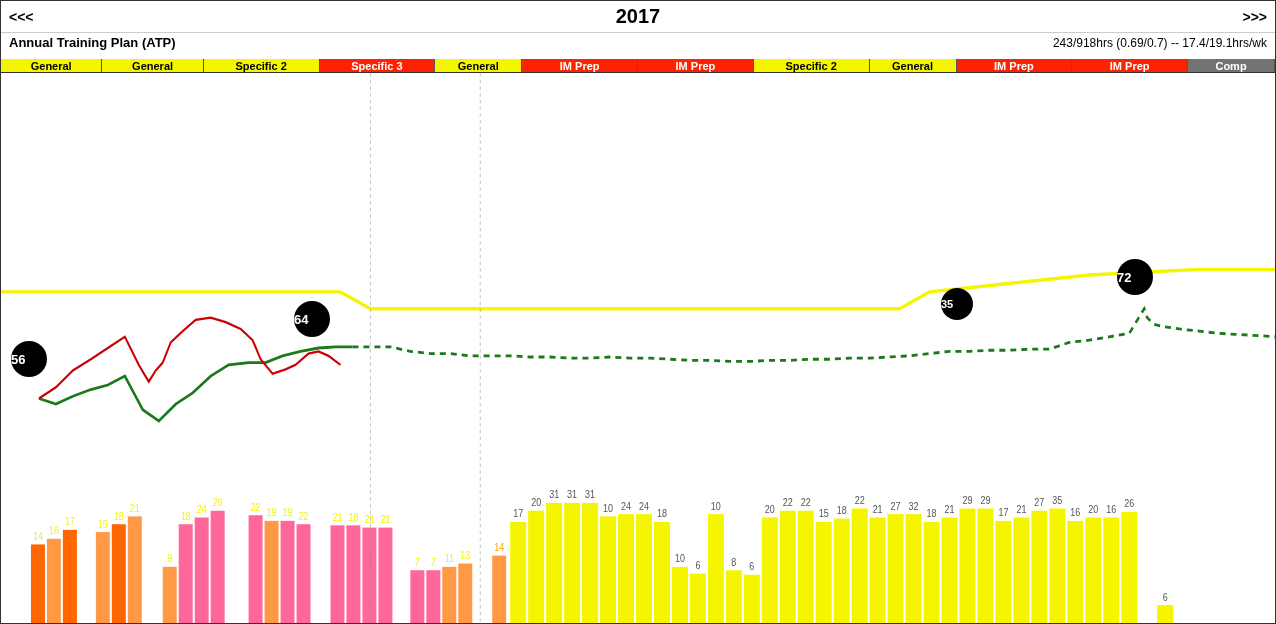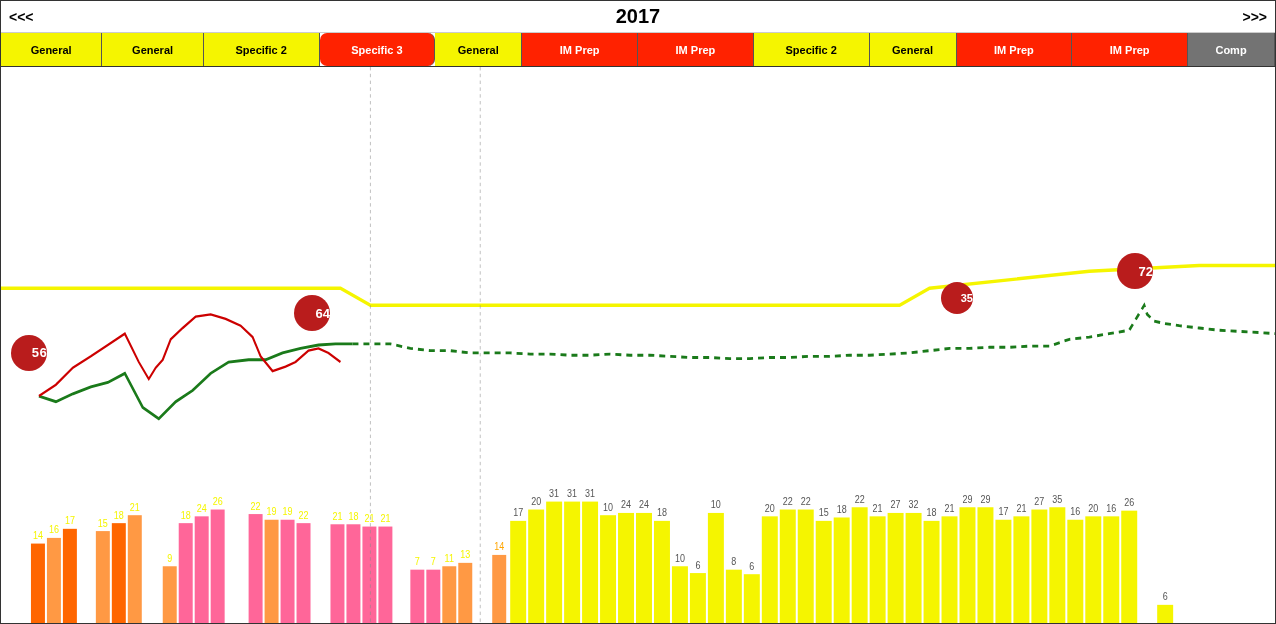--- a/index.html
+++ b/index.html
@@ -25,22 +25,23 @@
     .header-row {
       display: flex;
       justify-content: space-between;
       align-items: center;
       padding: 2px 8px;
       font-size: 12px;
     }
 
     .phases-row {
       display: flex;
-      height: 34px;
+      height: 14px;
       border-bottom: 1px solid #333;
+      margin-top: 7px;
     }
 
     .phase {
       display: flex;
       align-items: center;
       justify-content: center;
       font-size: 11px;
       font-weight: bold;
       color: #000;
       border-right: 1px solid #555;
@@ -56,47 +57,51 @@
 
     svg.chart-svg {
       position: absolute;
       top: 0; left: 0;
       width: 100%; height: 100%;
     }
 
     .circle-label {
       width: 36px; height: 36px;
       border-radius: 50%;
-      background: #b91c1c;
+      background: #000000;
       color: #fff;
       display: flex;
       align-items: center;
-      justify-content: flex-end;
+      justify-content: flex-start;
       font-size: 13px;
       font-weight: bold;
       position: absolute;
     }
   </style>
 </head>
 <body>
 
 <div class="outer">
 
   <div class="nav-row">
     <span style="cursor:pointer;font-weight:bold;">&lt;&lt;&lt;</span>
     <span style="font-size:20px;font-weight:bold;">2017</span>
     <span style="cursor:pointer;font-weight:bold;">&gt;&gt;&gt;</span>
   </div>
 
+  <div class="header-row">
+    <span style="font-size:13px;font-weight:bold;">Annual Training Plan (ATP)</span>
+    <span style="font-size:12px;">243/918hrs (0.69/0.7) -- 17.4/19.1hrs/wk</span>
+  </div>
 
   <div class="phases-row" id="phases-container">
       <div class="phase" style="flex: 7 1 0%; background-color: rgb(245, 245, 0); color: rgb(0, 0, 0);">General</div>
       <div class="phase" style="flex: 7 1 0%; background-color: rgb(245, 245, 0); color: rgb(0, 0, 0);">General</div>
       <div class="phase" style="flex: 8 1 0%; background-color: rgb(245, 245, 0); color: rgb(0, 0, 0);">Specific 2</div>
-      <div class="phase" style="flex: 8 1 0%; background-color: rgb(255, 34, 0); color: rgb(255, 255, 255); border-radius: 7px;">Specific 3</div>
+      <div class="phase" style="flex: 8 1 0%; background-color: rgb(255, 34, 0); color: rgb(255, 255, 255);">Specific 3</div>
       <div class="phase" style="flex: 6 1 0%; background-color: rgb(245, 245, 0); color: rgb(0, 0, 0);">General</div>
       <div class="phase" style="flex: 8 1 0%; background-color: rgb(255, 34, 0); color: rgb(255, 255, 255);">IM Prep</div>
       <div class="phase" style="flex: 8 1 0%; background-color: rgb(255, 34, 0); color: rgb(255, 255, 255);">IM Prep</div>
       <div class="phase" style="flex: 8 1 0%; background-color: rgb(245, 245, 0); color: rgb(0, 0, 0);">Specific 2</div>
       <div class="phase" style="flex: 6 1 0%; background-color: rgb(245, 245, 0); color: rgb(0, 0, 0);">General</div>
       <div class="phase" style="flex: 8 1 0%; background-color: rgb(255, 34, 0); color: rgb(255, 255, 255);">IM Prep</div>
       <div class="phase" style="flex: 8 1 0%; background-color: rgb(255, 34, 0); color: rgb(255, 255, 255);">IM Prep</div>
       <div class="phase" style="flex: 6 1 0%; background-color: #737373; color: rgb(255, 255, 255);">Comp</div>
     </div>
 
@@ -288,21 +293,21 @@
 
       <polyline points="352,244 370,244 390,244 410,248 430,250 450,250 470,252 490,252 510,252 530,253 550,253 570,254 590,254 610,253 630,254 650,254 670,255 690,256 710,256 730,257 750,257 770,256 790,256 810,255 830,255 850,254 870,254 890,253 910,252 930,250 950,248 970,248 990,247 1010,247 1030,246 1050,246 1070,240 1090,238 1110,235 1130,232 1145,210 1148,218 1155,224 1165,226 1180,228 1200,230 1220,232 1240,233 1260,234 1276,235" fill="none" stroke="#1a7a1a" stroke-width="2.5" stroke-dasharray="6,5"></polyline>
 
       <polyline points="38,290 55,280 72,265 90,255 107,245 124,235 138,260 148,275 155,265 162,258 170,240 182,230 195,220 210,218 225,222 240,228 252,238 260,255 272,268 285,264 295,260 308,250 318,248 328,252 340,260" fill="none" stroke="#cc0000" stroke-width="2"></polyline>
 
       <line x1="370" y1="0" x2="370" y2="490" stroke="#888" stroke-width="0.5" stroke-dasharray="3,3"></line>
       <line x1="480" y1="0" x2="480" y2="490" stroke="#888" stroke-width="0.5" stroke-dasharray="3,3"></line>
 
     </svg>
 
-    <div class="circle-label" style="left:10px; top:268px;font-family:Liberation Mono, monospace;">
+    <div class="circle-label" style="left:10px; top:268px;">
       <span>56</span>
     </div>
 
     <div class="circle-label" style="left:293px; top:228px;">
       <span>64</span>
     </div>
 
     <div class="circle-label" style="left:940px; top:215px; width:32px; height:32px; font-size:11px;">
       <span>35</span>
     </div>

